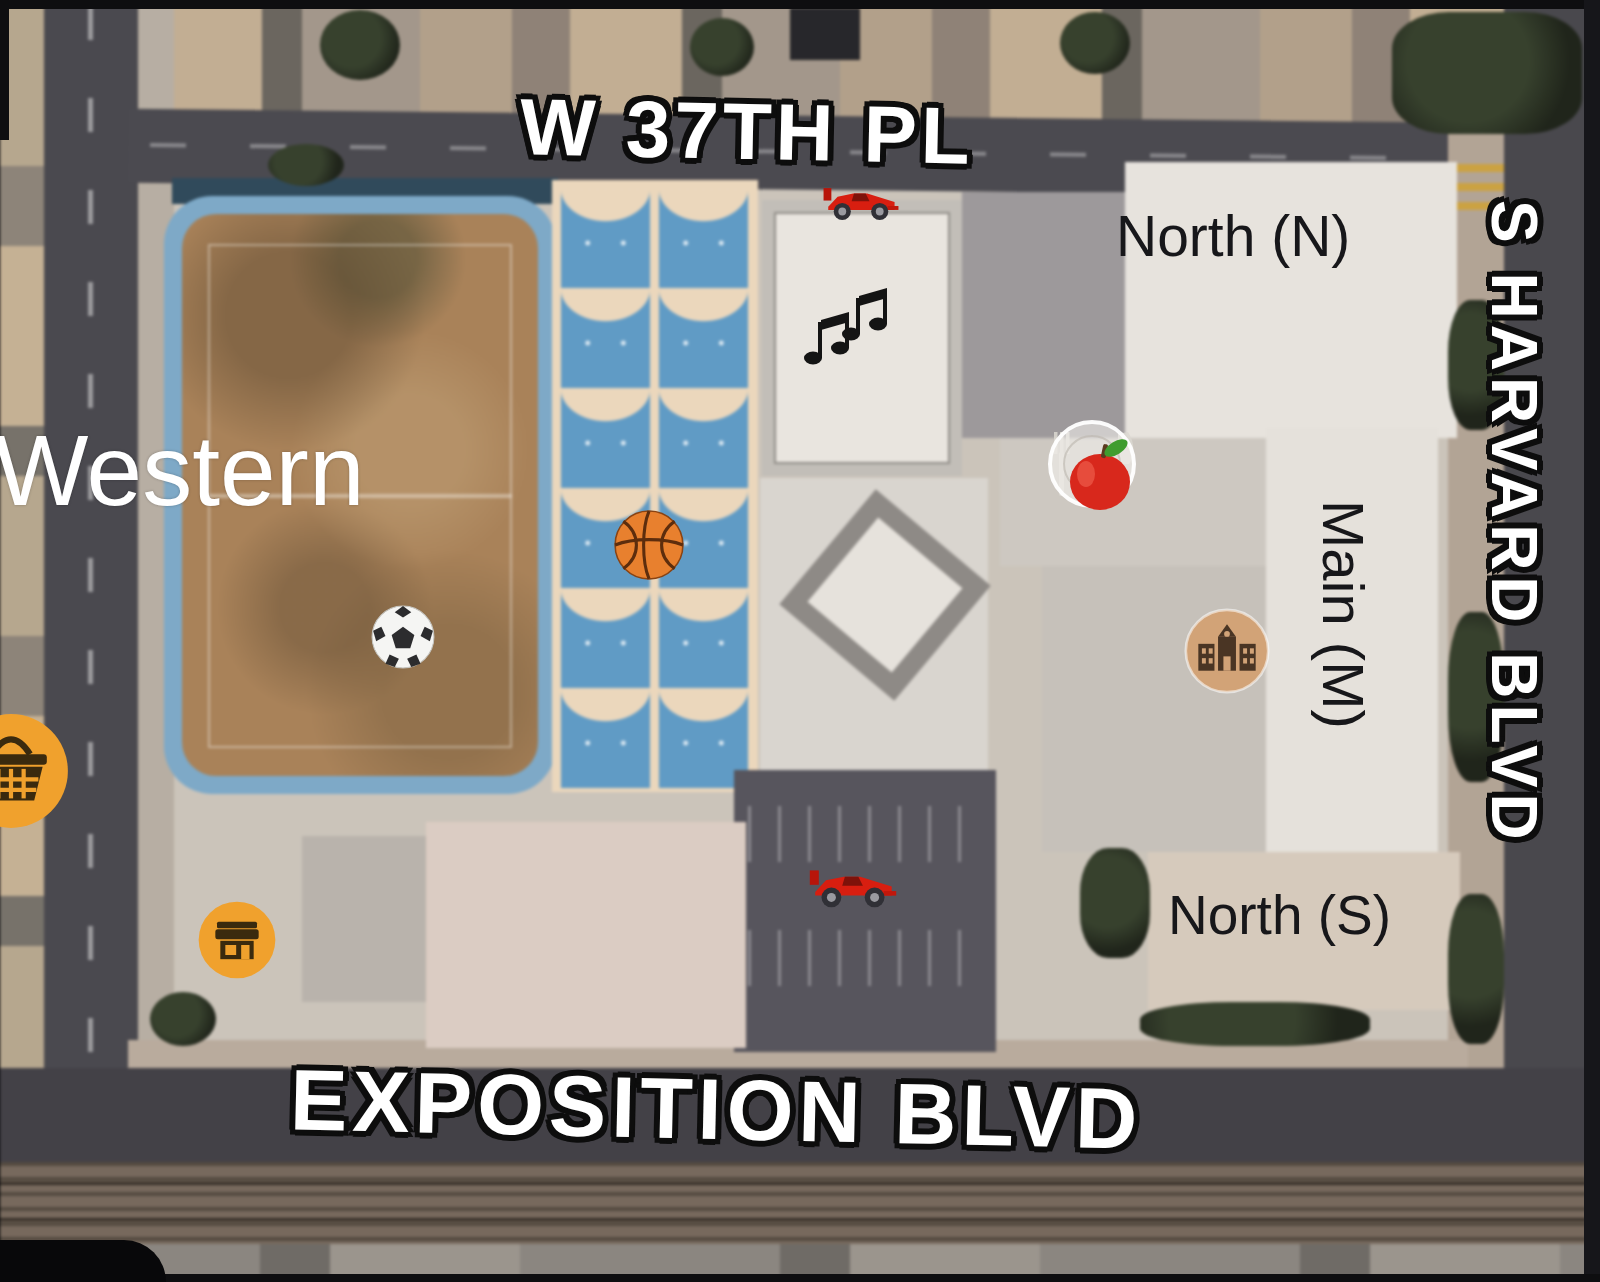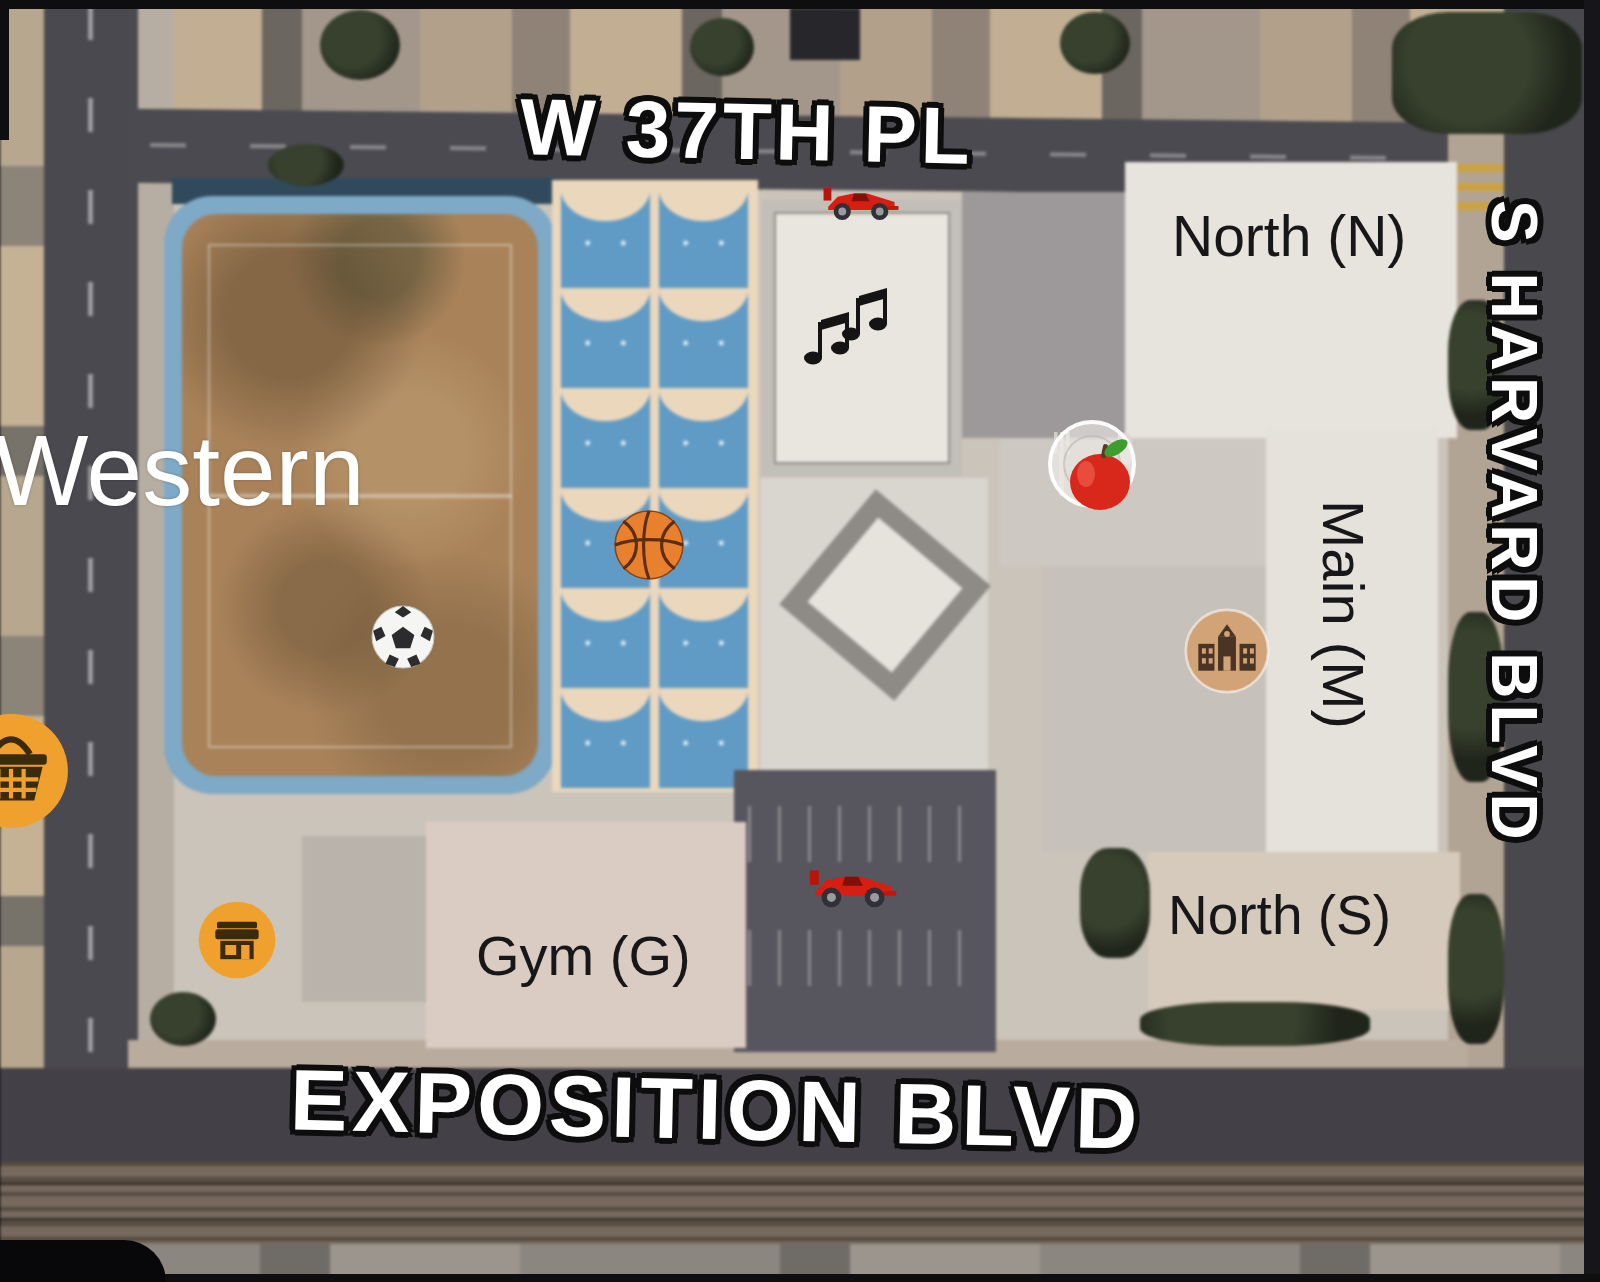--- a/index.html
+++ b/index.html
@@ -119,27 +119,26 @@
   </div>
 
   <div class="label street" style="left:520px;top:92px;font-size:80px;letter-spacing:4px;transform:rotate(1.2deg);">W 37TH PL</div>
 
   <div class="label street vert" style="left:1482px;top:200px;font-size:64px;letter-spacing:6px;">S HARVARD BLVD</div>
 
   <div class="label street" style="left:290px;top:1066px;font-size:86px;letter-spacing:5px;transform:rotate(1.3deg);">EXPOSITION BLVD</div>
 
   <div class="label" style="left:-6px;top:420px;font-size:100px;color:#ffffff;font-weight:400;text-shadow:0 0 3px rgba(0,0,0,.25);">Western</div>
 
-  <div class="label campus" style="left:1172px;top:208px;font-size:57px;">North (N)</div>
+  <div class="label campus" style="left:1116px;top:208px;font-size:57px;">North (N)</div>
 
   <div class="label campus vert" style="left:1314px;top:500px;font-size:58px;">Main (M)</div>
 
   <div class="label campus" style="left:1168px;top:888px;font-size:55px;">North (S)</div>
 
-  <div class="label campus" style="left:476px;top:928px;font-size:56px;">Gym (G)</div>
 
   <div class="marker" style="left:822px;top:172px;width:78px;height:54px;">
     <svg viewBox="0 0 100 60" width="78" height="54">
       <rect x="2" y="16" width="10" height="16" fill="#b8150a"></rect>
       <path d="M8 40 L20 27 L40 23 L58 23 L93 34 L93 44 L8 44 Z" fill="#d81e10"></path>
       <path d="M41 23 L56 23 L61 33 L38 33 Z" fill="#7e120a"></path>
       <rect x="84" y="39" width="14" height="5" fill="#c1170b"></rect>
       <circle cx="26" cy="46" r="11" fill="#303036"></circle>
         <circle cx="26" cy="46" r="5" fill="#9a9aa0"></circle>
       <circle cx="74" cy="46" r="11" fill="#303036"></circle>

